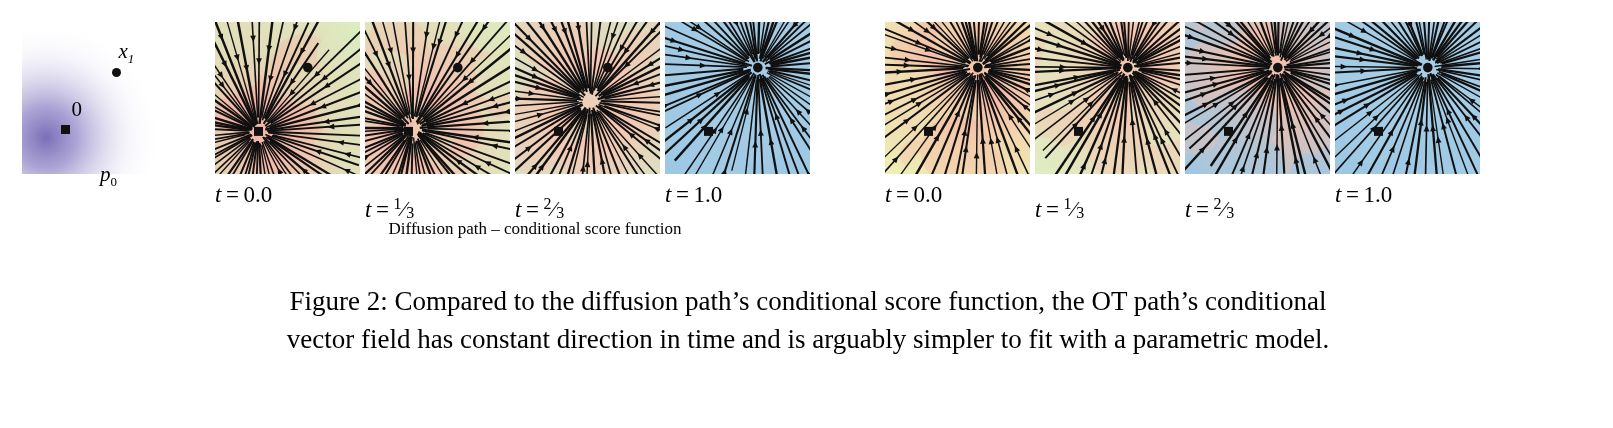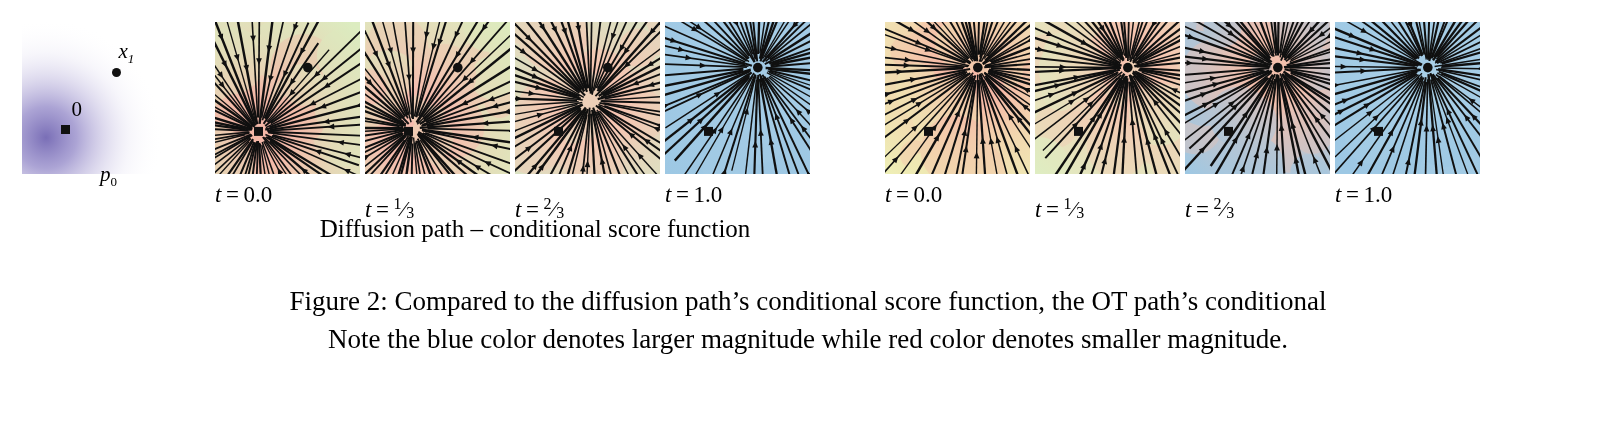--- a/index.html
+++ b/index.html
@@ -52,21 +52,21 @@
     display:inline-block;position:relative;top:-1px;
     font-style:normal;
     margin-top:10px;
   }
   .frac .num{font-size:16px;vertical-align:0.42em;}
   .frac .sl{font-size:22px;padding:0 .02em;}
   .frac .den{font-size:16px;vertical-align:-0.12em;}
 
   .grouptitle{
     position:absolute;top:190px;width:100%;text-align:center;
-    font-size:25px;line-height:34px;white-space:nowrap;
+    font-size:17px;line-height:34px;white-space:nowrap;
   }
 
   
   #caption{
     position:absolute;left:22px;top:275px;width:1572px;
     font-size:27px;line-height:37.5px;
     text-align:center;
     margin-top:8px;
   }
   #caption .ln{display:block;white-space:nowrap;}
@@ -1498,16 +1498,16 @@
     <div class="tlabels">
         <div class="tlabel" style="left: 0px;"><i>t</i> = <span>0.0</span></div>
         <div class="tlabel" style="left: 150px;"><i>t</i> = <span class="frac"><span class="num">1</span><span class="sl">⁄</span><span class="den">3</span></span></div>
         <div class="tlabel" style="left: 300px;"><i>t</i> = <span class="frac"><span class="num">2</span><span class="sl">⁄</span><span class="den">3</span></span></div>
         <div class="tlabel" style="left: 450px;"><i>t</i> = <span>1.0</span></div>
       </div>
   </div>
 
   <div id="caption">
     <span class="ln">Figure 2:  Compared to the diffusion path’s conditional score function, the OT path’s conditional</span>
-    <span class="ln">Note the blue color denotes larger magnitude while red color denotes smaller magnitude.</span>
+    <span class="ln">vector field has constant direction in time and is arguably simpler to fit with a parametric model.</span>
   </div>
 
 </div>
 
 </body></html>

